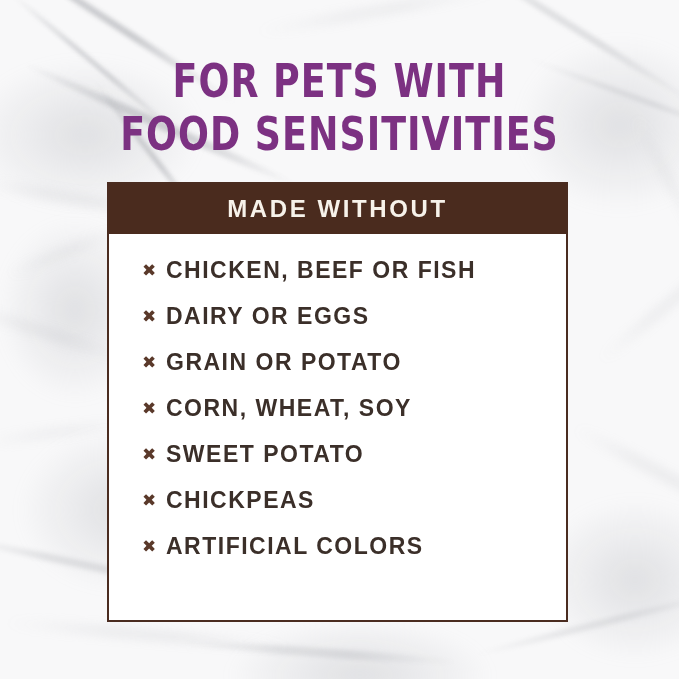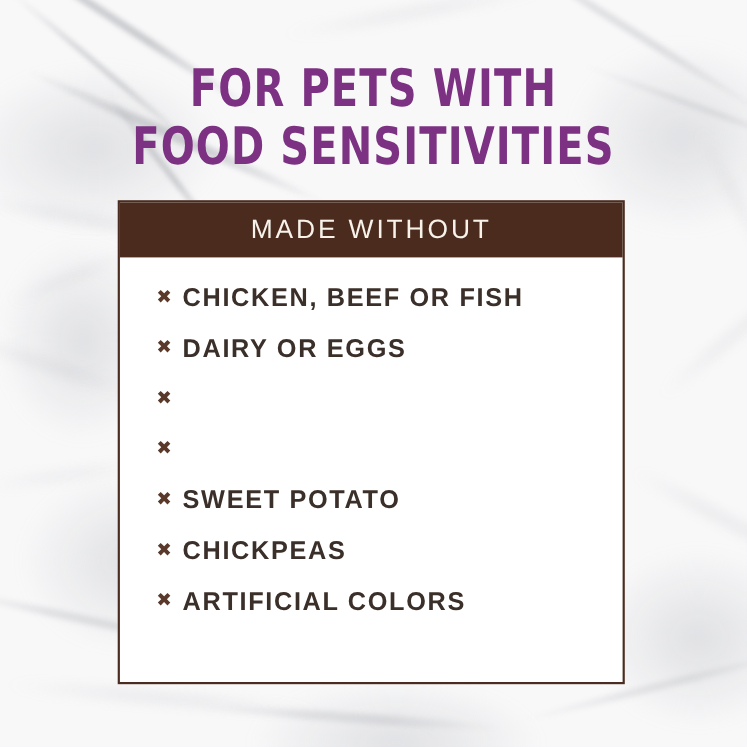--- a/index.html
+++ b/index.html
@@ -104,21 +104,21 @@
     height: 50px;
     background: #4a2b1e;
     display: flex;
     align-items: center;
     justify-content: center;
     box-sizing: border-box;
   }
   #card-header-title {
     color: #f7f2ea;
     font-family: "Liberation Sans", sans-serif;
-    font-weight: normal;
+    font-weight: bold;
     font-size: 24px;
     letter-spacing: 2.6px;
     text-transform: uppercase;
     line-height: 1;
   }
   #excluded-list {
     list-style: none;
     margin: 0;
     padding: 22px 0 0 0;
   }
@@ -199,23 +199,29 @@
         </span>
       </li>
       <li class="list-item">
         <span class="x-icon">✖</span>
         <span class="item-text">
           <span class="wrap-line">DAIRY OR EGGS</span>
         </span>
       </li>
       <li class="list-item">
         <span class="x-icon">✖</span>
-      </li>
-      <li class="list-item">
-        <span class="x-icon">✖</span>
+        <span class="item-text">
+          <span class="wrap-line">GRAIN OR POTATO</span>
+        </span>
+      </li>
+      <li class="list-item">
+        <span class="x-icon">✖</span>
+        <span class="item-text">
+          <span class="wrap-line">CORN, WHEAT, SOY</span>
+        </span>
       </li>
       <li class="list-item">
         <span class="x-icon">✖</span>
         <span class="item-text">
           <span class="wrap-line">SWEET POTATO</span>
         </span>
       </li>
       <li class="list-item">
         <span class="x-icon">✖</span>
         <span class="item-text">

